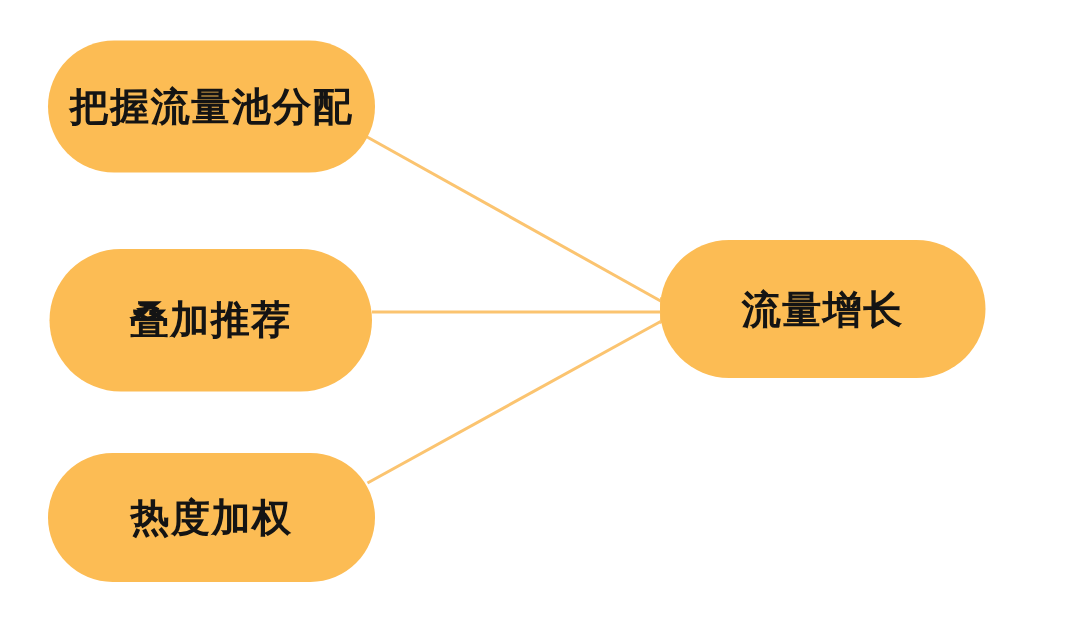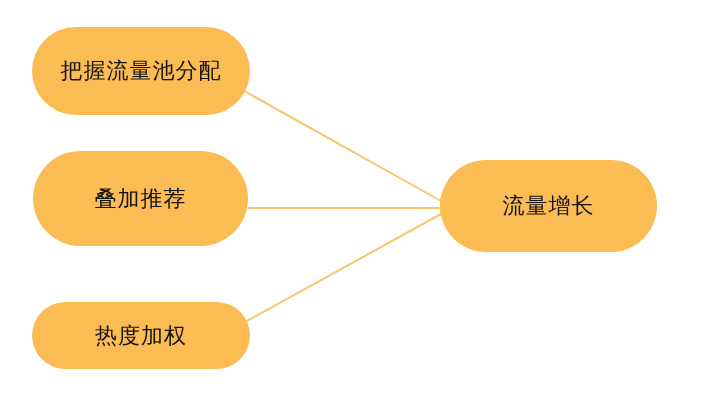--- a/index.html
+++ b/index.html
@@ -36,29 +36,29 @@
   .node{
     position:absolute;
     background:var(--node-fill);
     display:flex;
     align-items:center;
     justify-content:center;
     box-sizing:border-box;
   }
   .node-label{
     color:var(--text);
-    font-size:22px;
-    font-weight:400;
+    font-size:26px;
+    font-weight:700;
     letter-spacing:1px;
     white-space:nowrap;
     user-select:none;
   }
   .node-1{left:32px;top:27px;width:218px;height:88px;border-radius:44px;}
-  .node-2{left:33px;top:151px;width:215px;height:95px;border-radius:48px;}
-  .node-3{left:32px;top:302px;width:218px;height:67px;border-radius:43px;}
+  .node-2{left:33px;top:166px;width:215px;height:95px;border-radius:48px;}
+  .node-3{left:32px;top:302px;width:218px;height:86px;border-radius:43px;}
   .node-target{left:440px;top:160px;width:217px;height:92px;border-radius:46px;}
 </style>
 </head>
 <body>
 
 <div class="canvas">
 
   <svg class="connectors" viewBox="0 0 710 415" xmlns="http://www.w3.org/2000/svg">
     <line x1="237" y1="87" x2="441" y2="201"></line>
     <line x1="248" y1="208" x2="441" y2="208"></line>

